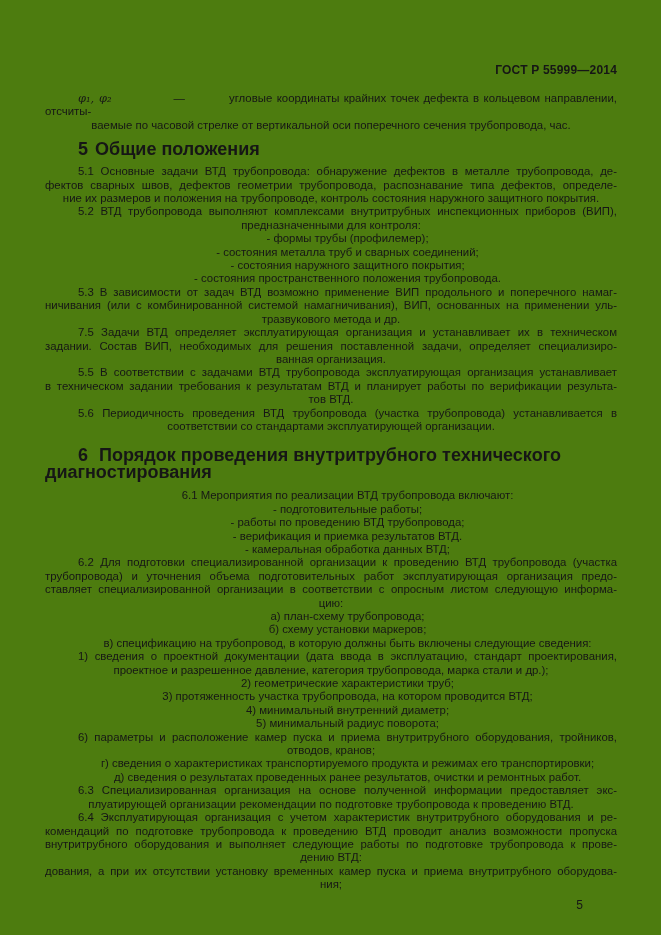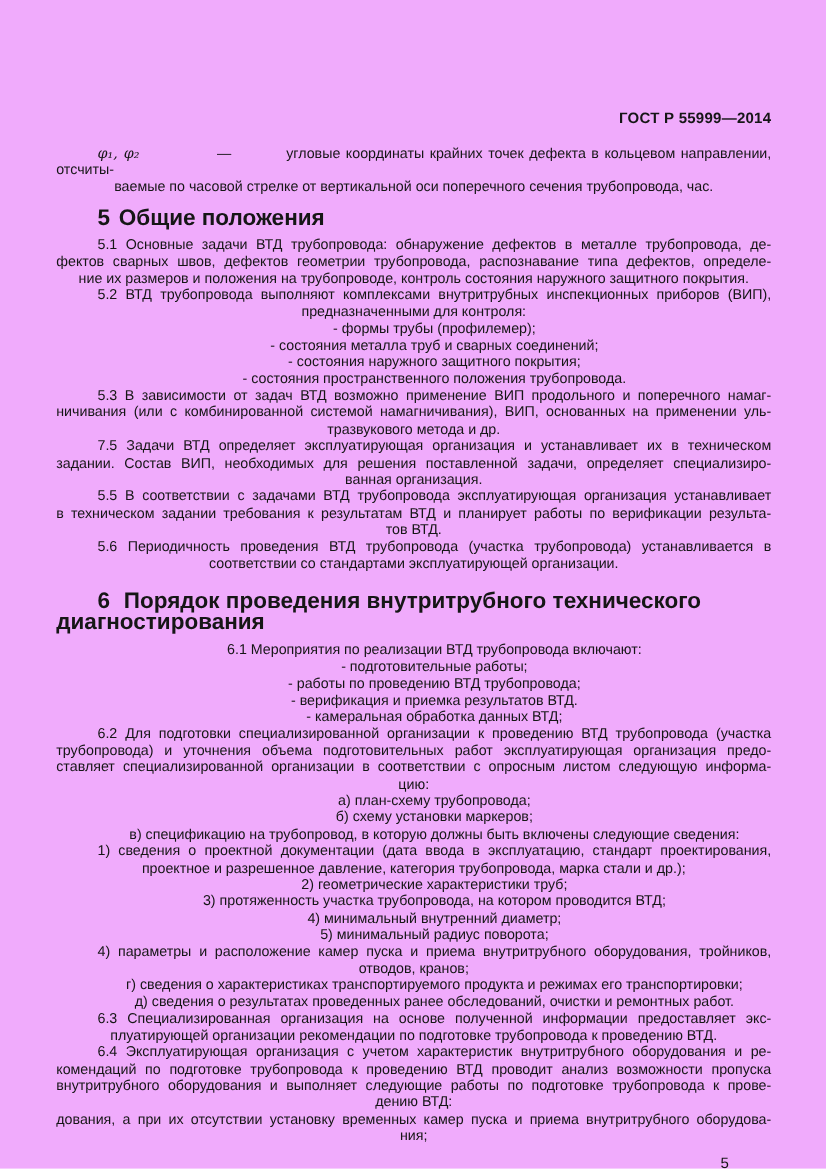--- a/index.html
+++ b/index.html
@@ -2,26 +2,26 @@
 <html><head>
 <meta charset="utf-8">
 <style>
   html, body { margin: 0; padding: 0; background: #ffffff; }
   .page {
     position: relative;
     width: 661px;
     height: 935px;
     box-sizing: border-box;
     margin: 0 auto;
-    background: #f0abfc;
+    background: #4d7c0f;
     color: #161616;
     font-family: "Liberation Sans", "DejaVu Sans", sans-serif;
     font-size: 11.4px;
     line-height: 13.4px;
-    padding: 87px 44px 0 45px;
+    padding: 63px 44px 0 45px;
     overflow: hidden;
   }
   .doc-header {
     text-align: right;
     font-weight: bold;
     font-size: 12px;
     line-height: 14px;
     margin-bottom: 15px;
     letter-spacing: 0.2px;
   }
@@ -105,24 +105,24 @@
       <div class="ln">цию:</div>
       <div class="ln ind">а) план-схему трубопровода;</div>
       <div class="ln ind">б) схему установки маркеров;</div>
       <div class="ln ind">в) спецификацию на трубопровод, в которую должны быть включены следующие сведения:</div>
       <div class="ln ind j">1) сведения о проектной документации (дата ввода в эксплуатацию, стандарт проектирования,</div>
       <div class="ln">проектное и разрешенное давление, категория трубопровода, марка стали и др.);</div>
       <div class="ln ind">2) геометрические характеристики труб;</div>
       <div class="ln ind">3) протяженность участка трубопровода, на котором проводится ВТД;</div>
       <div class="ln ind">4) минимальный внутренний диаметр;</div>
       <div class="ln ind">5) минимальный радиус поворота;</div>
-      <div class="ln ind j">4) параметры и расположение камер пуска и приема внутритрубного оборудования, тройников,</div>
+      <div class="ln ind j">6) параметры и расположение камер пуска и приема внутритрубного оборудования, тройников,</div>
       <div class="ln">отводов, кранов;</div>
       <div class="ln ind">г) сведения о характеристиках транспортируемого продукта и режимах его транспортировки;</div>
-      <div class="ln ind">д) сведения о результатах проведенных ранее обследований, очистки и ремонтных работ.</div>
+      <div class="ln ind">д) сведения о результатах проведенных ранее результатов, очистки и ремонтных работ.</div>
       <div class="ln ind j">6.3 Специализированная организация на основе полученной информации предоставляет экс-</div>
       <div class="ln">плуатирующей организации рекомендации по подготовке трубопровода к проведению ВТД.</div>
       <div class="ln ind j">6.4 Эксплуатирующая организация с учетом характеристик внутритрубного оборудования и ре-</div>
       <div class="ln j">комендаций по подготовке трубопровода к проведению ВТД проводит анализ возможности пропуска</div>
       <div class="ln j">внутритрубного оборудования и выполняет следующие работы по подготовке трубопровода к прове-</div>
       <div class="ln">дению ВТД:</div>
       <div class="ln j">дования, а при их отсутствии установку временных камер пуска и приема внутритрубного оборудова-</div>
       <div class="ln">ния;</div>
     </div>
 

